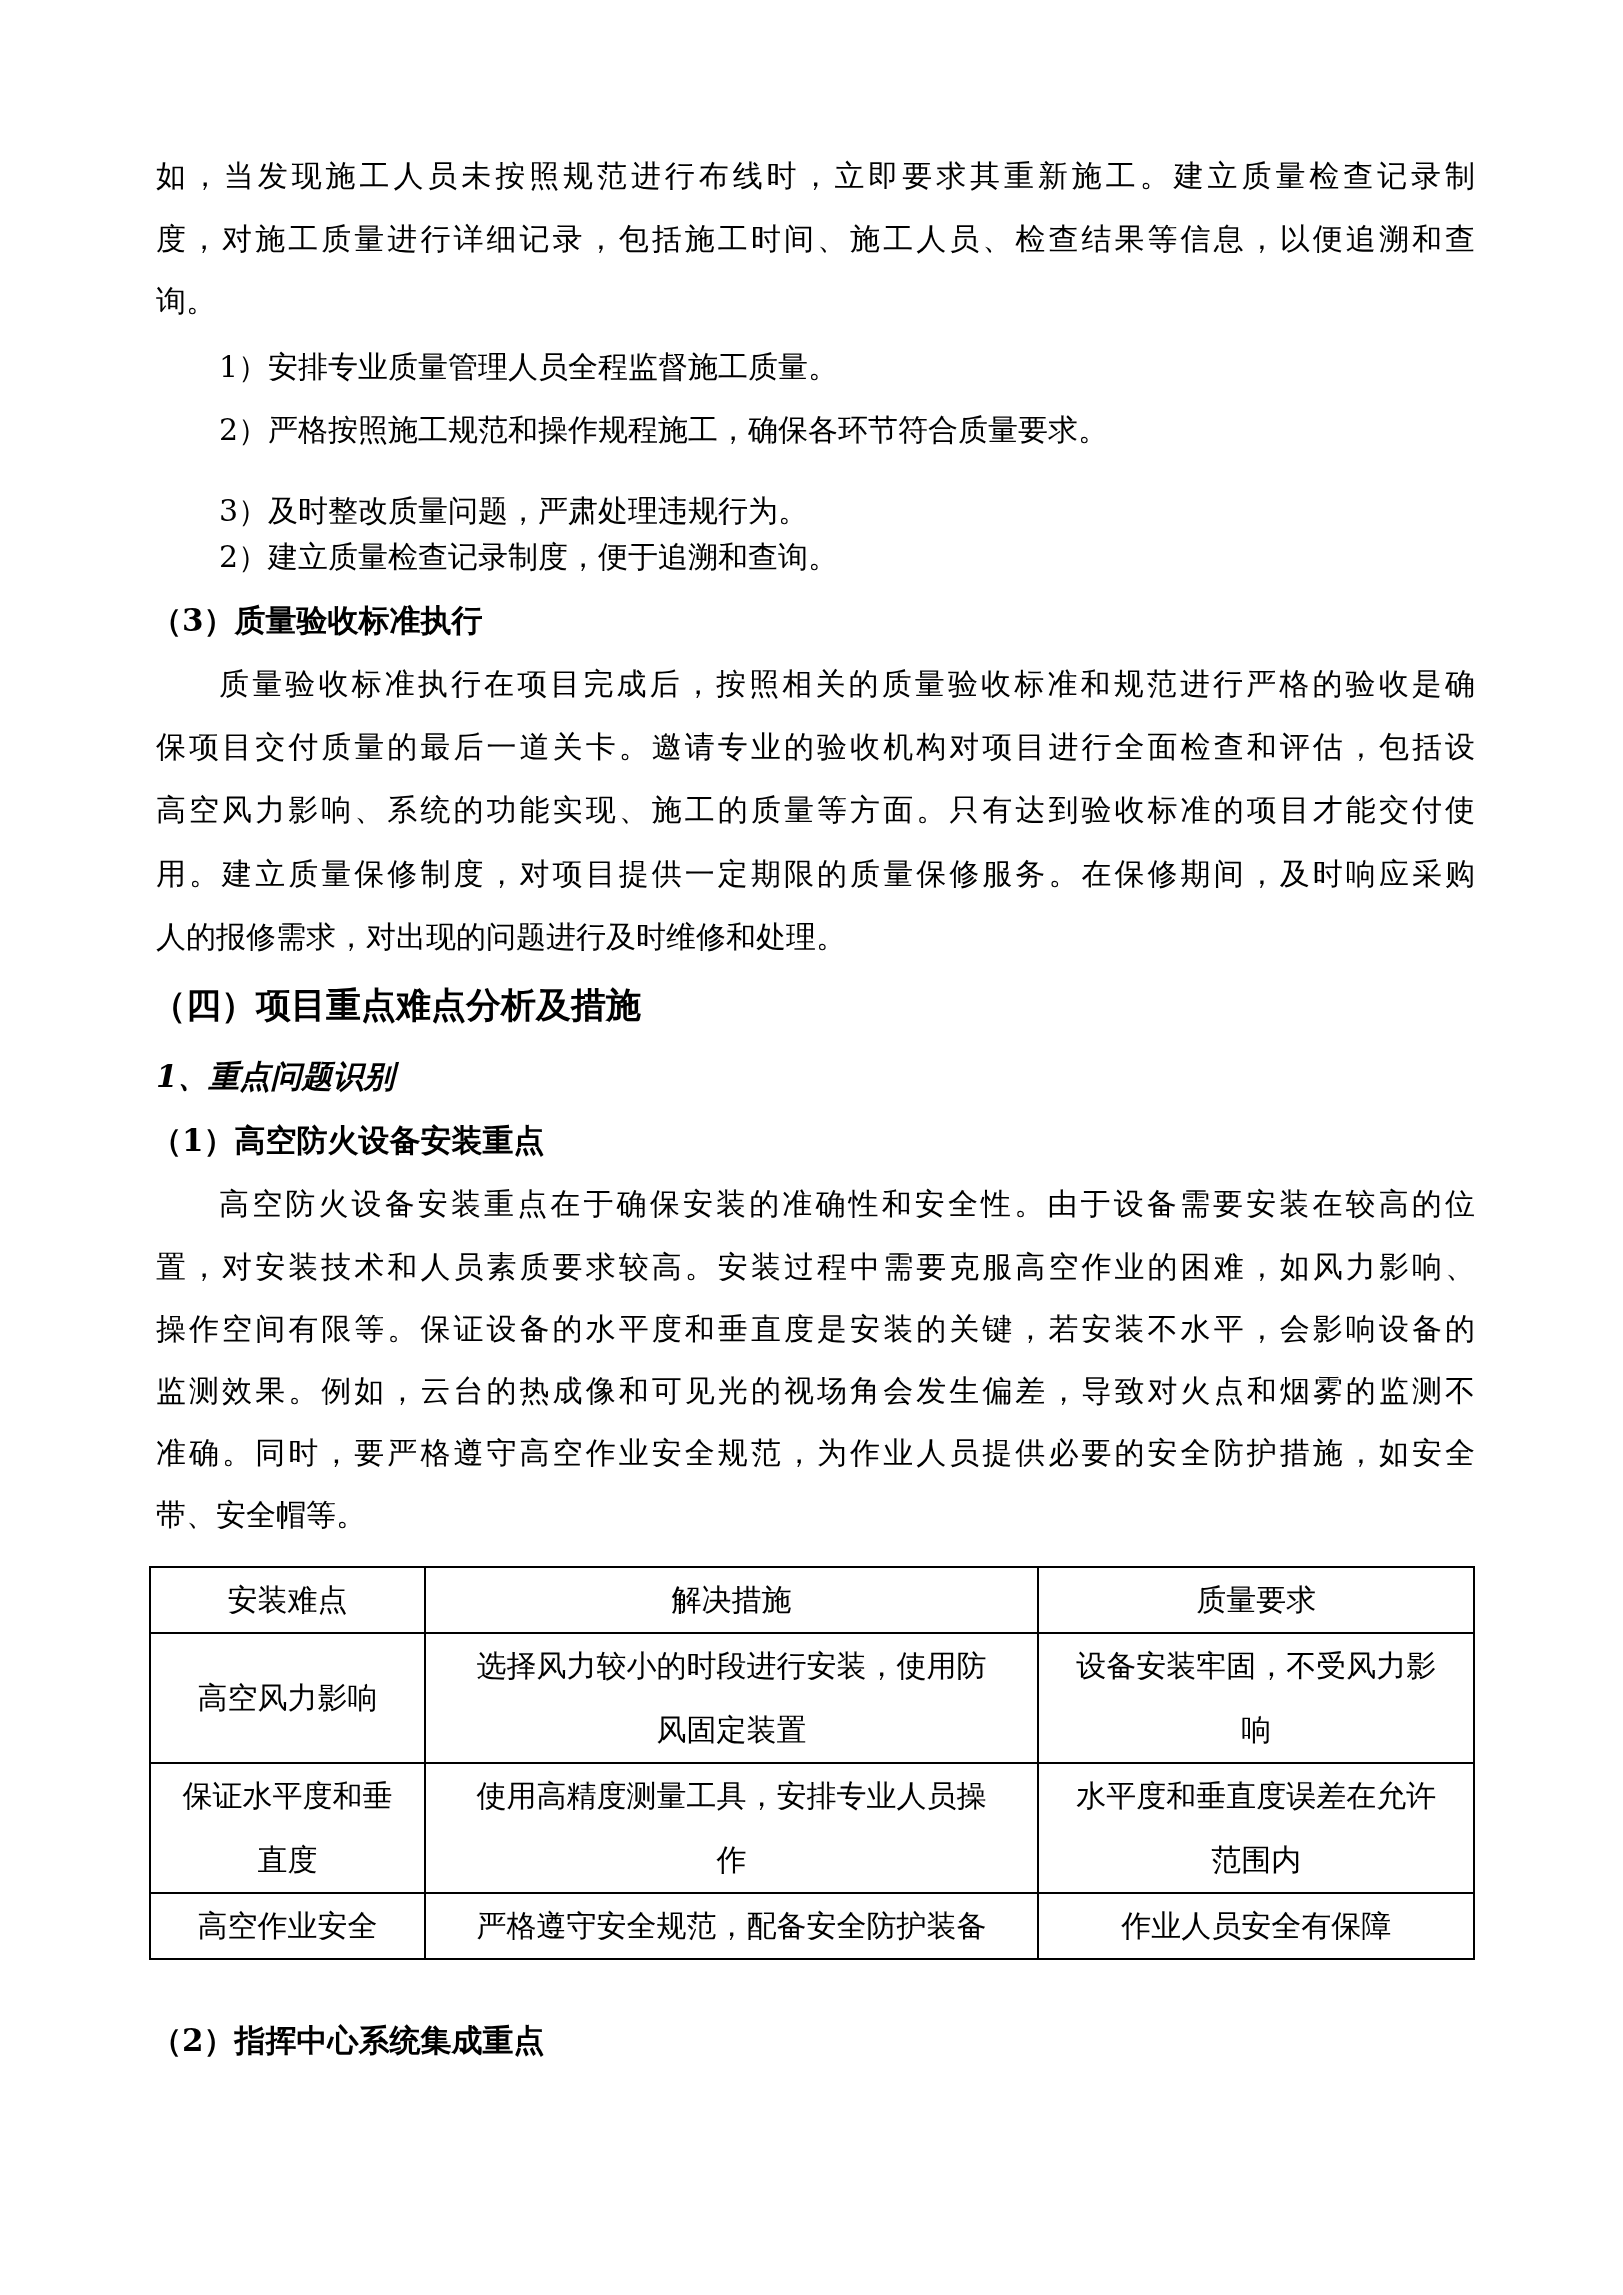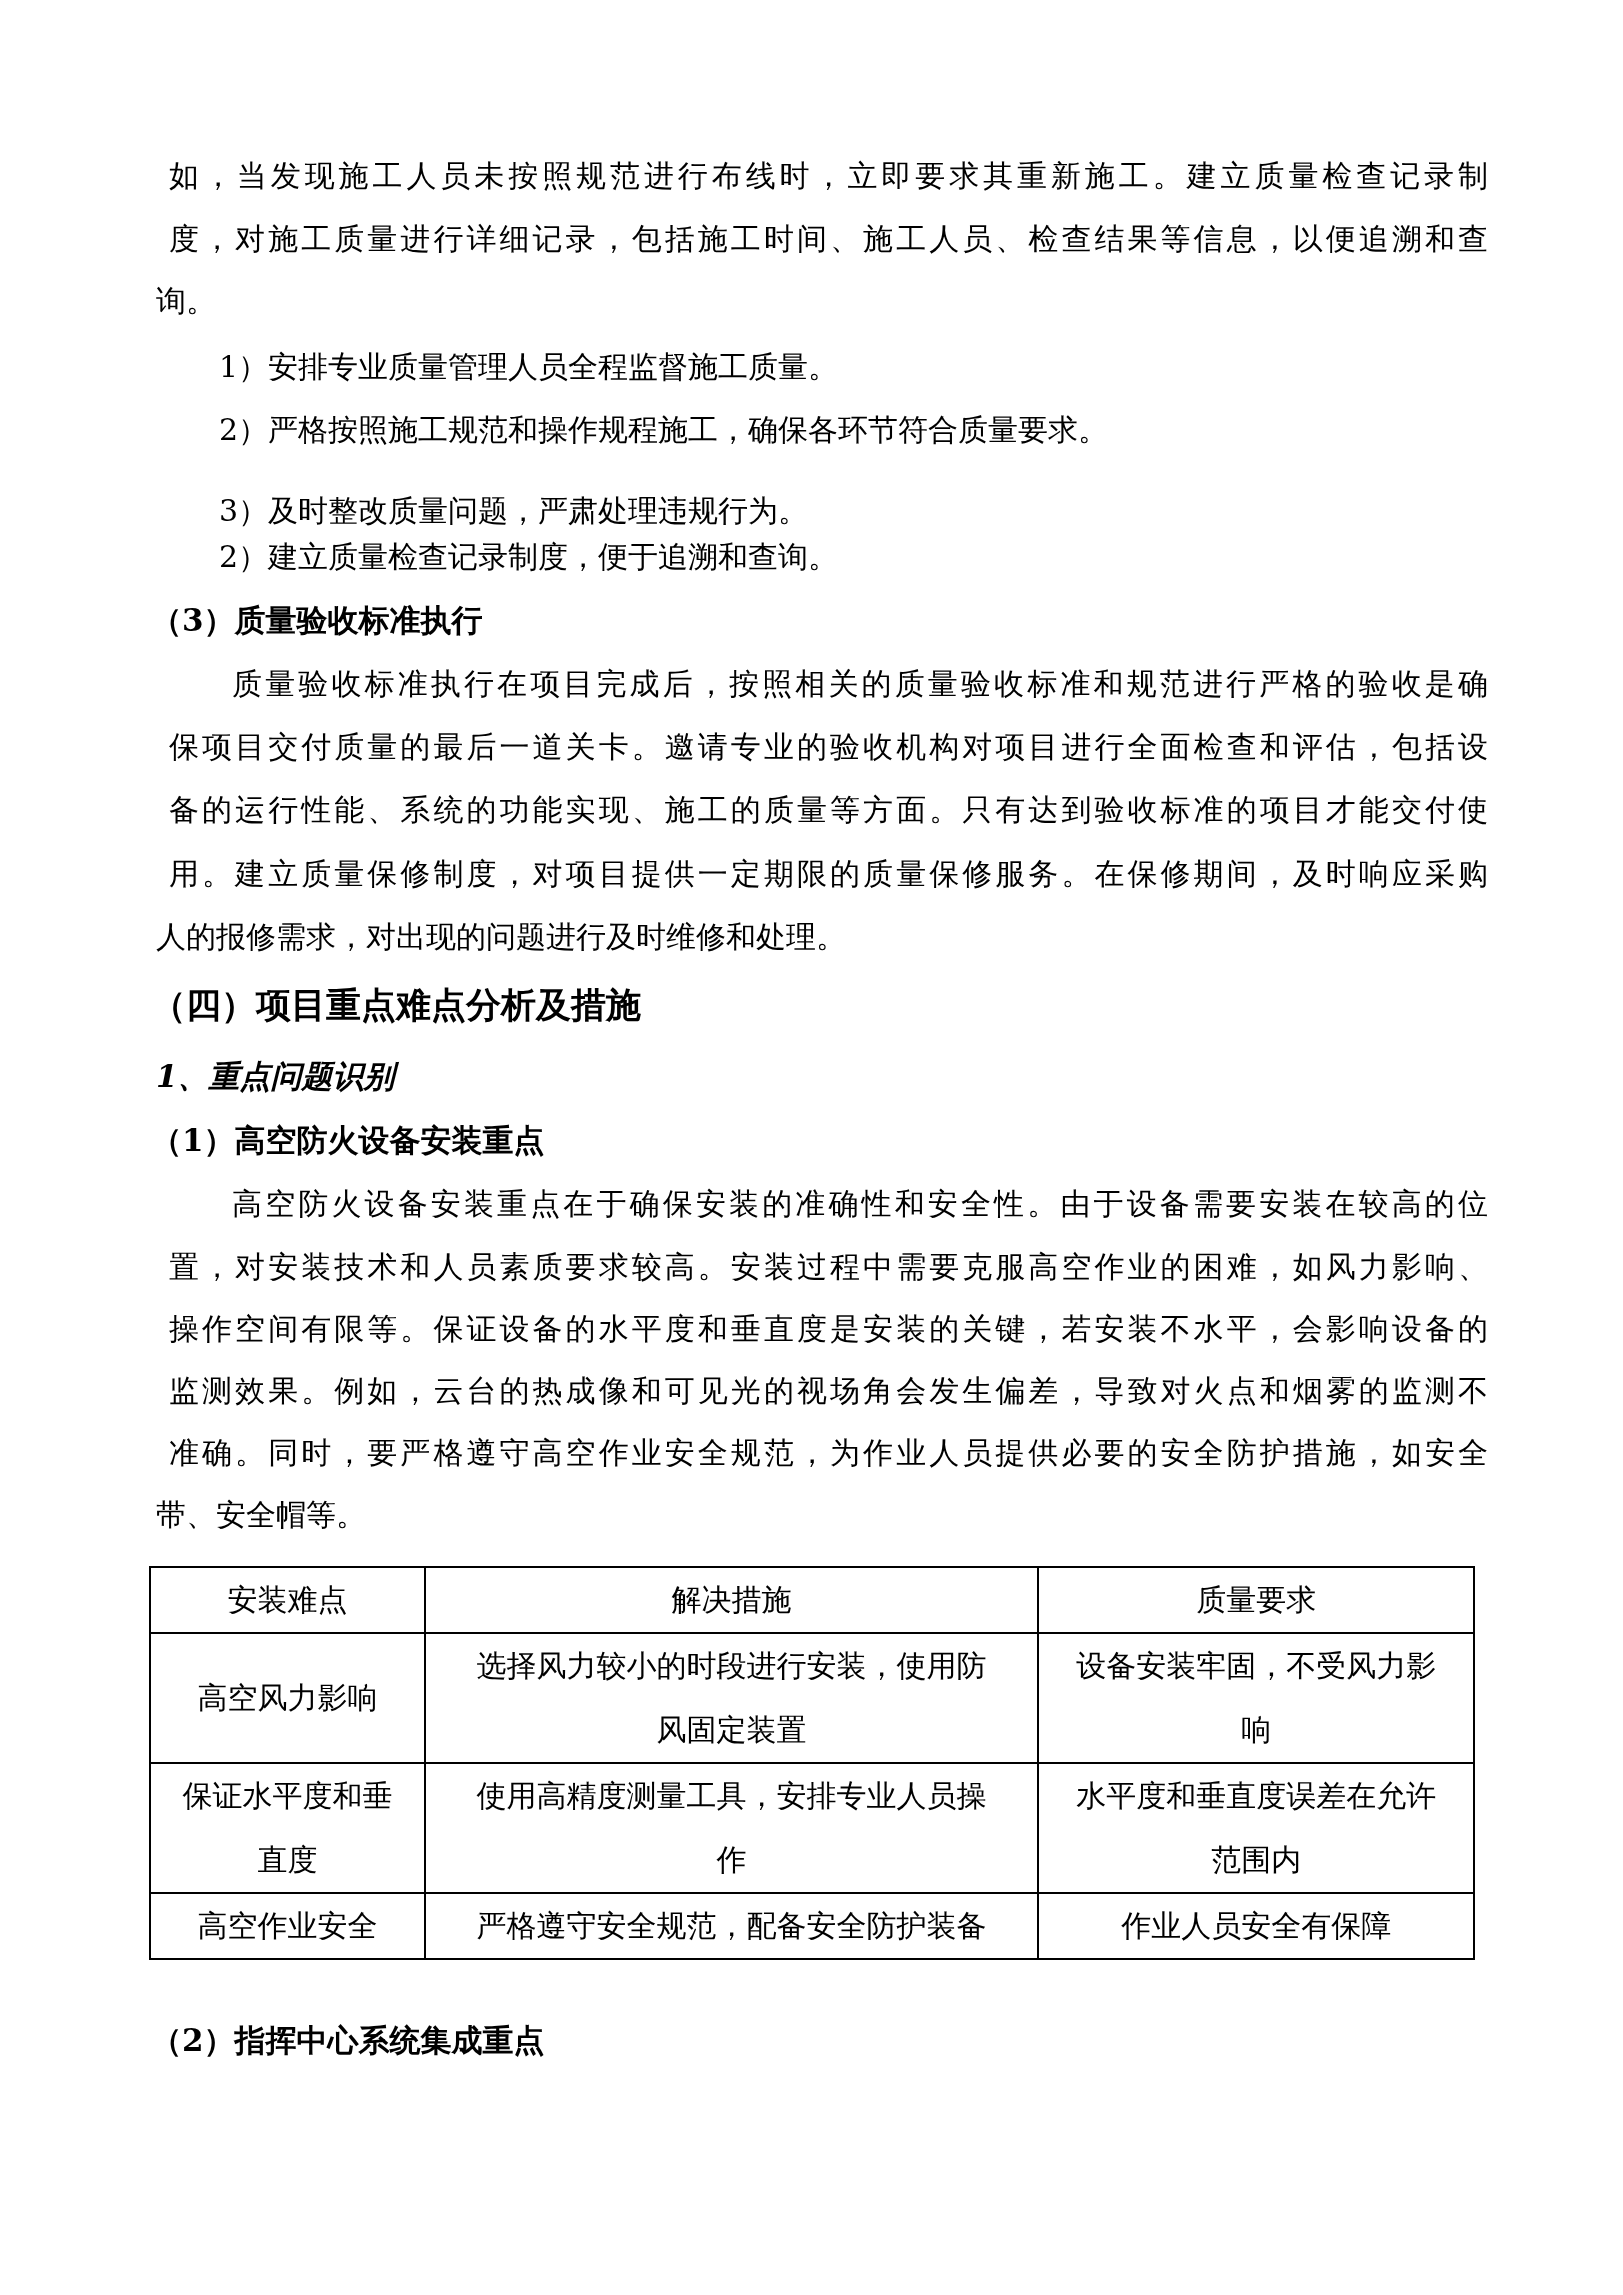--- a/index.html
+++ b/index.html
@@ -1,20 +1,20 @@
 <!DOCTYPE html>
 <html style="font-size:10.5px"><head>
 <meta charset="utf-8">
 <style>
   html, body { margin: 0; padding: 0; background: #ffffff; }
   body { width: 1623px; height: 2295px; position: relative; overflow: hidden;
          font-family: "DejaVu Serif", "Liberation Serif", serif; color: #000; }
   .line { position: absolute; left: 156px; width: 1319px; font-size: 30px; line-height: 39px;
           white-space: nowrap; letter-spacing: 0; text-align: justify; }
-  .line.full { text-align-last: justify; margin-left: 13px; }
+  .line.full { text-align-last: justify; }
   .indent2 { left: 219px; width: 1256px; }
   .bold { font-weight: bold; }
   .h3 { font-size: 31px; left: 151px; }
   .h2 { font-size: 35px; left: 151px; }
   .h1num { font-size: 31px; left: 156px; font-style: italic; }
   table.grid { position: absolute; left: 149px; top: 1566px; width: 1326px;
                border-collapse: collapse; font-size: 30px; }
   table.grid td { border: 2px solid #000; text-align: center; vertical-align: top;
                   padding: 0 6.5px; line-height: 64px; }
   table.grid td .cell { display: block; line-height: 64px; }
@@ -34,21 +34,21 @@
 <div class="line" style="top:281px">询。</div>
 
 <div class="line indent2" style="top:347px">1）安排专业质量管理人员全程监督施工质量。</div>
 <div class="line indent2" style="top:410px">2）严格按照施工规范和操作规程施工，确保各环节符合质量要求。</div>
 <div class="line indent2" style="top:491px">3）及时整改质量问题，严肃处理违规行为。</div>
 <div class="line indent2" style="top:537px">2）建立质量检查记录制度，便于追溯和查询。</div>
 
 <div class="line bold h3" style="top:601px">（3）质量验收标准执行</div>
 <div class="line full indent2" style="top:664px">质量验收标准执行在项目完成后，按照相关的质量验收标准和规范进行严格的验收是确</div>
 <div class="line full" style="top:727px">保项目交付质量的最后一道关卡。邀请专业的验收机构对项目进行全面检查和评估，包括设</div>
-<div class="line full" style="top:790px">备的运行性能、系统的功能实现、施工的质量等方面。只有达到验收标准的项目才能交付使</div>
+<div class="line full" style="top:790px">高空风力影响、系统的功能实现、施工的质量等方面。只有达到验收标准的项目才能交付使</div>
 <div class="line full" style="top:854px">用。建立质量保修制度，对项目提供一定期限的质量保修服务。在保修期间，及时响应采购</div>
 <div class="line" style="top:917px">人的报修需求，对出现的问题进行及时维修和处理。</div>
 
 <div class="line bold h2" style="top:985px">（四）项目重点难点分析及措施</div>
 <div class="line bold h1num" style="top:1057px">1、重点问题识别</div>
 <div class="line bold h3" style="top:1121px">（1）高空防火设备安装重点</div>
 
 <div class="line full indent2" style="top:1184px">高空防火设备安装重点在于确保安装的准确性和安全性。由于设备需要安装在较高的位</div>
 <div class="line full" style="top:1247px">置，对安装技术和人员素质要求较高。安装过程中需要克服高空作业的困难，如风力影响、</div>
 <div class="line full" style="top:1309px">操作空间有限等。保证设备的水平度和垂直度是安装的关键，若安装不水平，会影响设备的</div>

